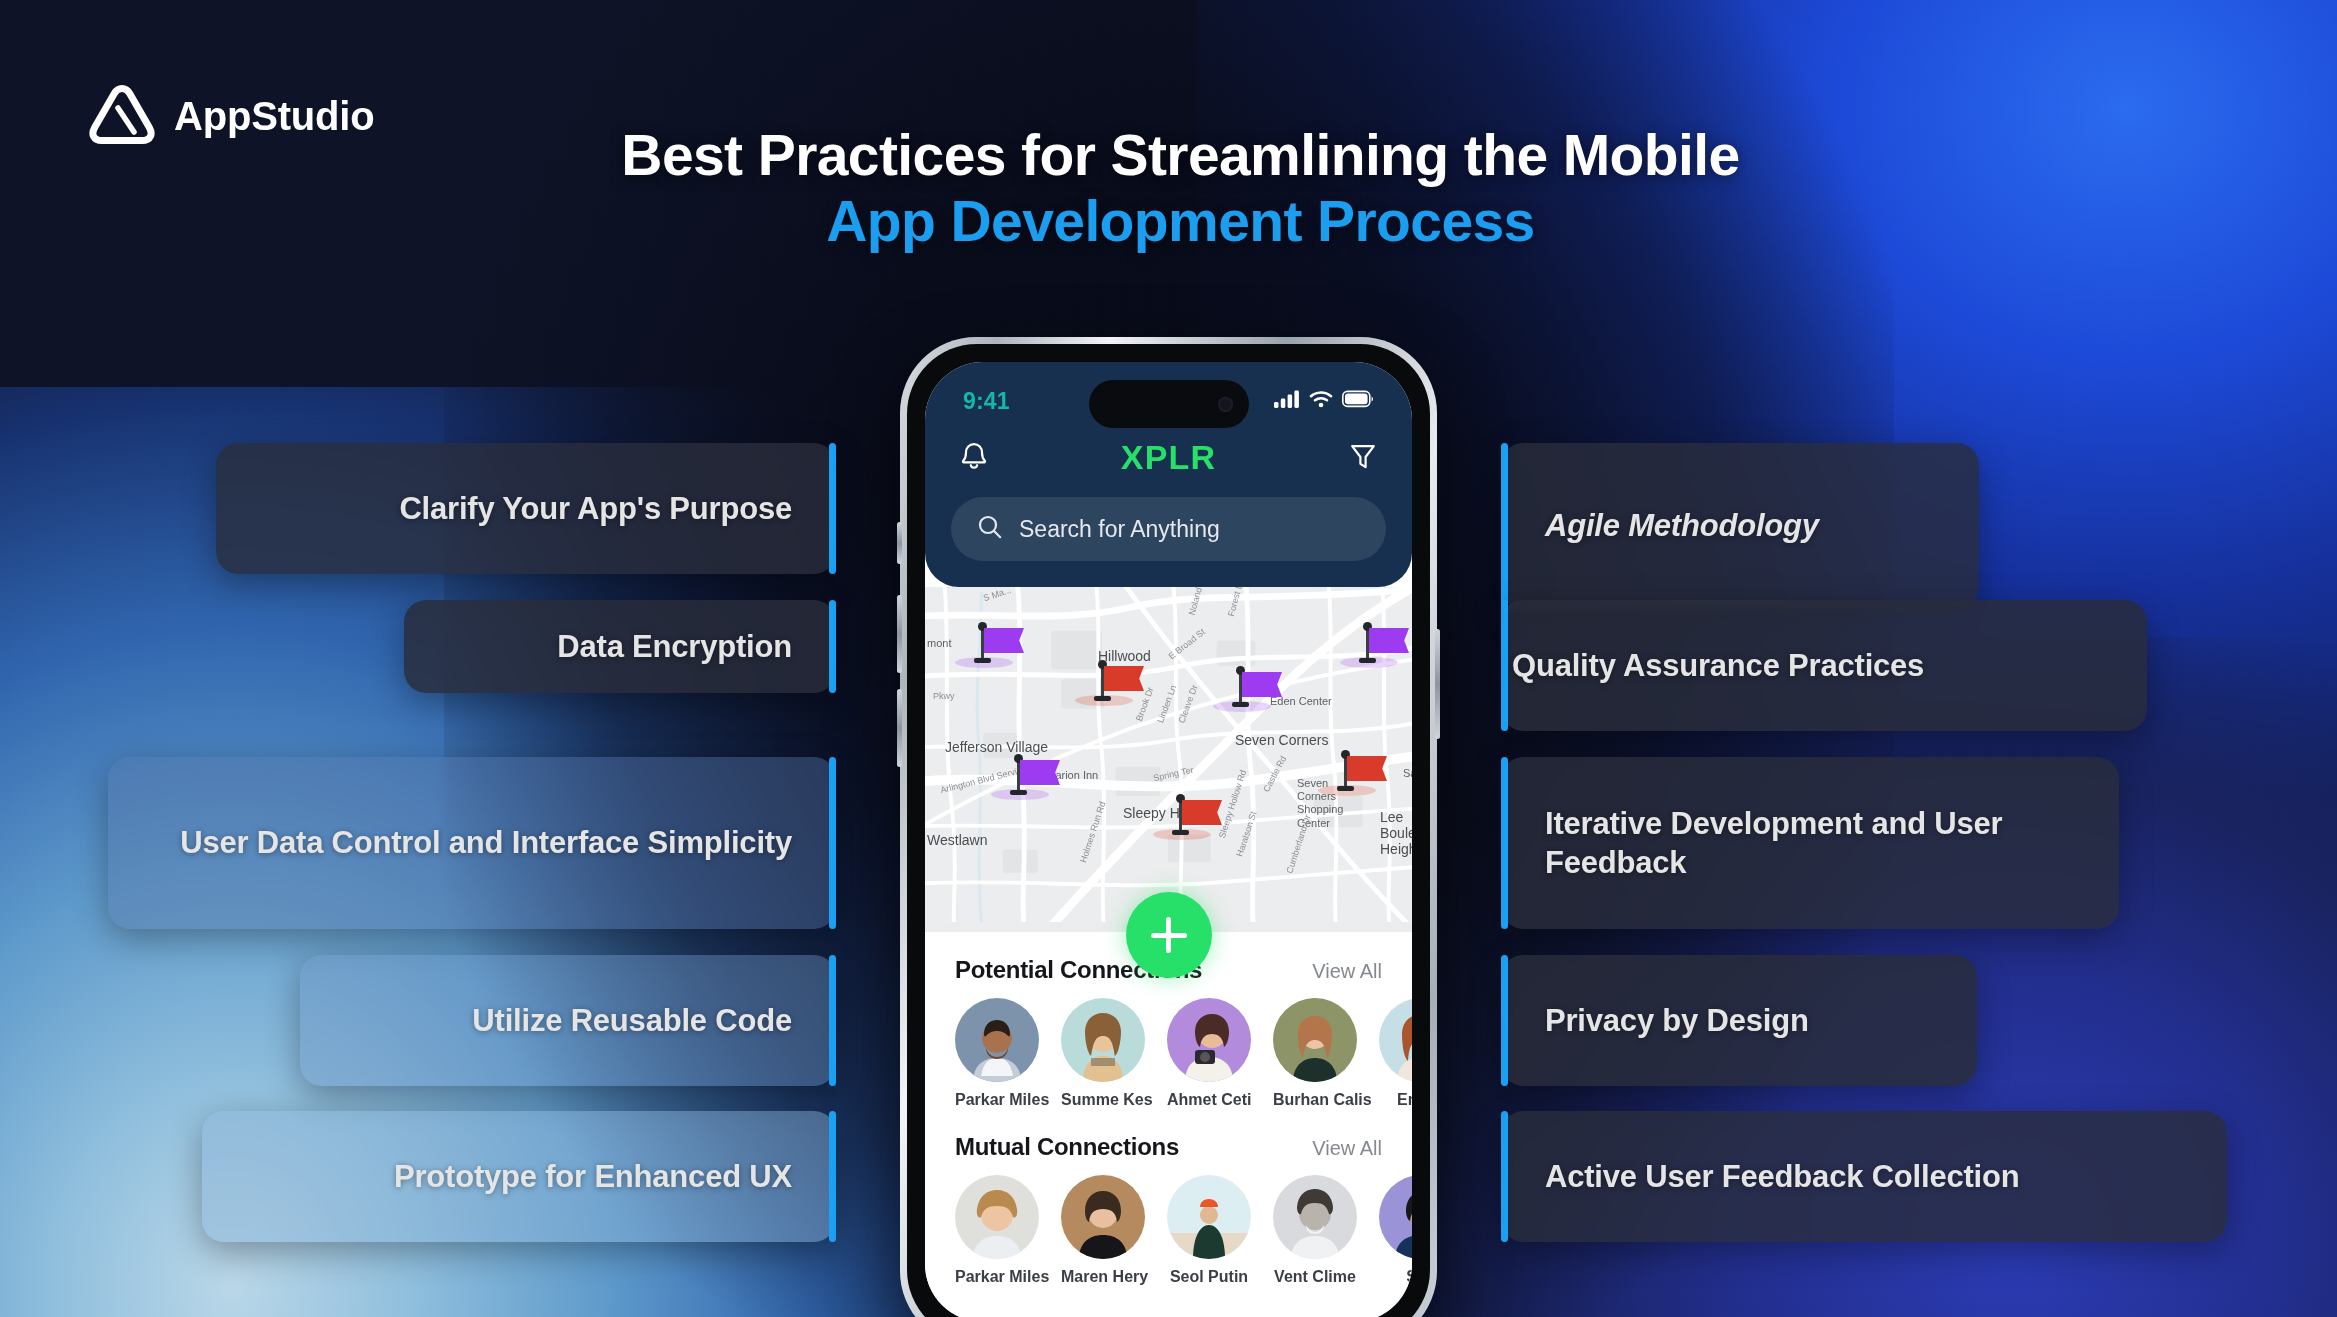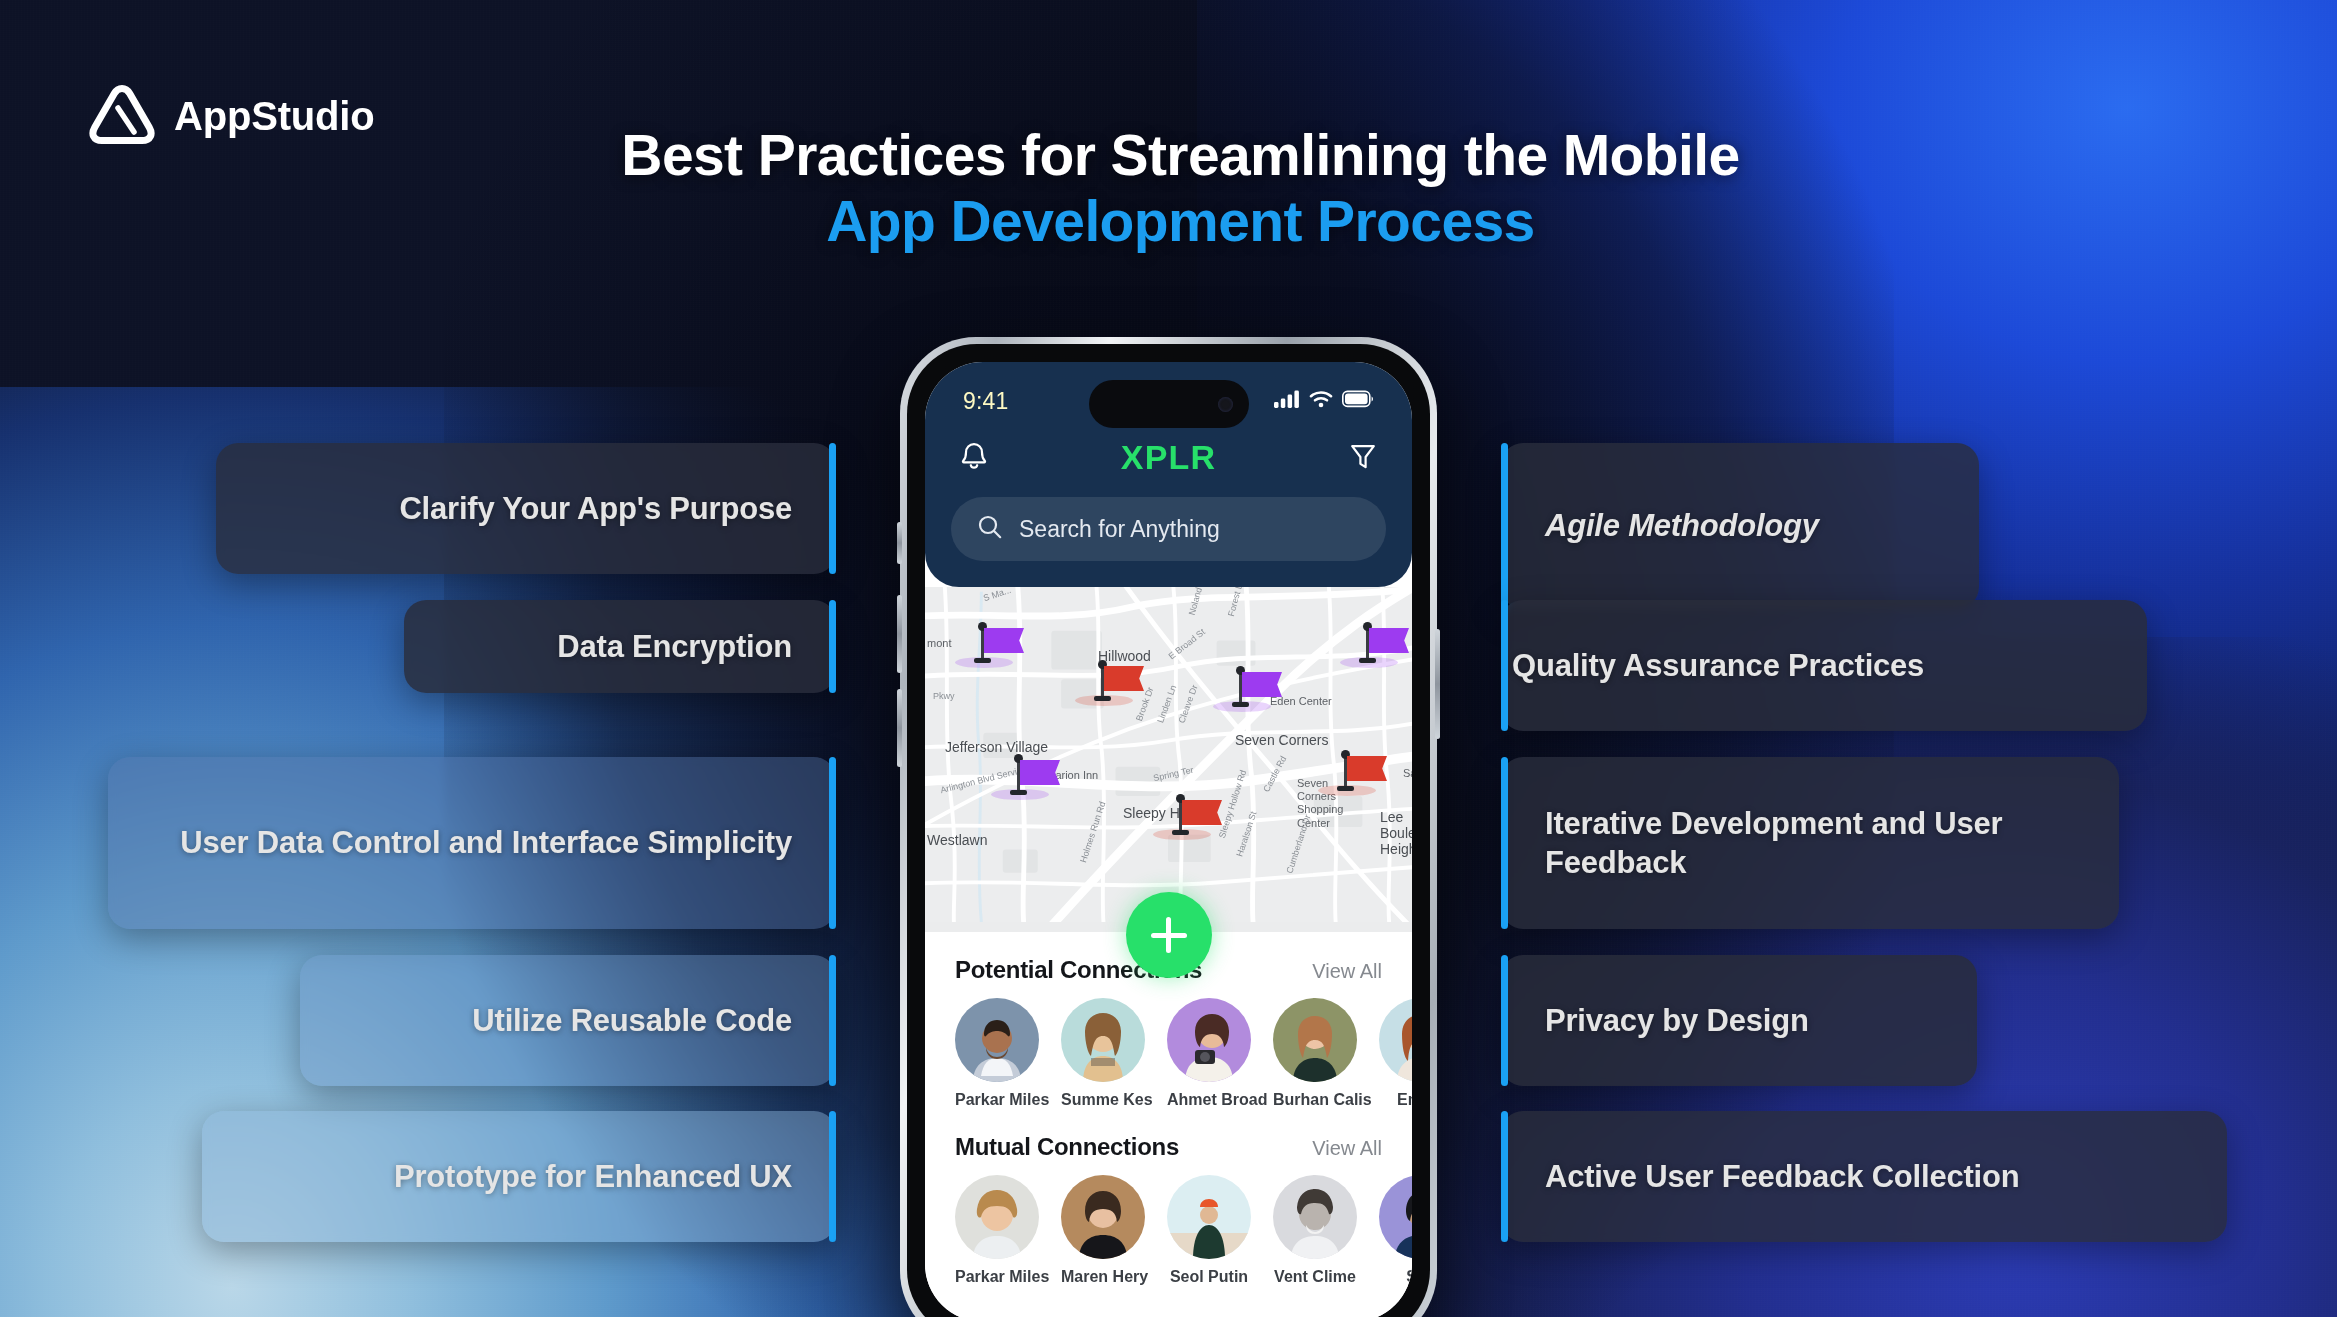--- a/index.html
+++ b/index.html
@@ -152,21 +152,21 @@
   .app-header {
     background: #17304f;
     padding: 22px 0 26px;
     border-bottom-left-radius: 34px;
     border-bottom-right-radius: 34px;
   }
   .status-bar {
     display: flex; align-items: center;
     padding: 0 38px; height: 34px; position: relative;
   }
-  .status-time { color:#fef9c3; font-size:23px; font-weight:400; letter-spacing:.2px; }
+  .status-time { color:#14b8a6; font-size:23px; font-weight:700; letter-spacing:.2px; }
   .status-right { margin-left:auto; display:flex; align-items:center; gap:9px; }
   .dyn-island {
     position:absolute; left:50%; top:-4px; transform:translateX(-50%);
     width:160px; height:48px; background:#0a0b0e; border-radius:26px;
     display:flex; align-items:center; justify-content:flex-end; padding-right:16px;
   }
   .dyn-cam { width:15px; height:15px; border-radius:50%; background:#15161c; box-shadow: inset 0 0 3px #2b2f52; }
 
   .nav-row {
     display:flex; align-items:center; justify-content:space-between;
@@ -543,21 +543,21 @@
               <div class="avatar">
                 <svg class="face" viewBox="0 0 84 84">
                     <rect width="84" height="84" fill="#b28bdd"></rect>
                     <path d="M18 84c0-17 10-25 24-25s24 8 24 25z" fill="#f4f1ea"></path>
                     <circle cx="45" cy="36" r="14" fill="#e8bb99"></circle>
                     <path d="M28 34c0-12 8-18 17-18s17 6 17 18c0 8-3 14-5 15-1-9-5-13-12-13s-11 4-12 13c-2-1-5-7-5-15z" fill="#4a2b25"></path>
                     <rect x="28" y="52" width="20" height="14" rx="3" fill="#2a2a2e"></rect>
                     <circle cx="38" cy="59" r="5" fill="#55555c"></circle>
                   </svg>
               </div>
-              <div class="pname">Ahmet Broad</div>
+              <div class="pname">Ahmet Ceti</div>
             </div>
             <div class="person">
               <div class="avatar">
                 <svg class="face" viewBox="0 0 84 84">
                     <rect width="84" height="84" fill="#8d9467"></rect>
                     <path d="M20 84c0-16 10-24 22-24s22 8 22 24z" fill="#1d302c"></path>
                     <circle cx="42" cy="36" r="15" fill="#edc4a6"></circle>
                     <path d="M25 36c0-12 8-18 17-18s17 6 17 18c0 10-2 20-5 24-2-12-4-18-12-18s-10 6-12 18c-3-4-5-14-5-24z" fill="#b2764a"></path>
                   </svg>
               </div>

